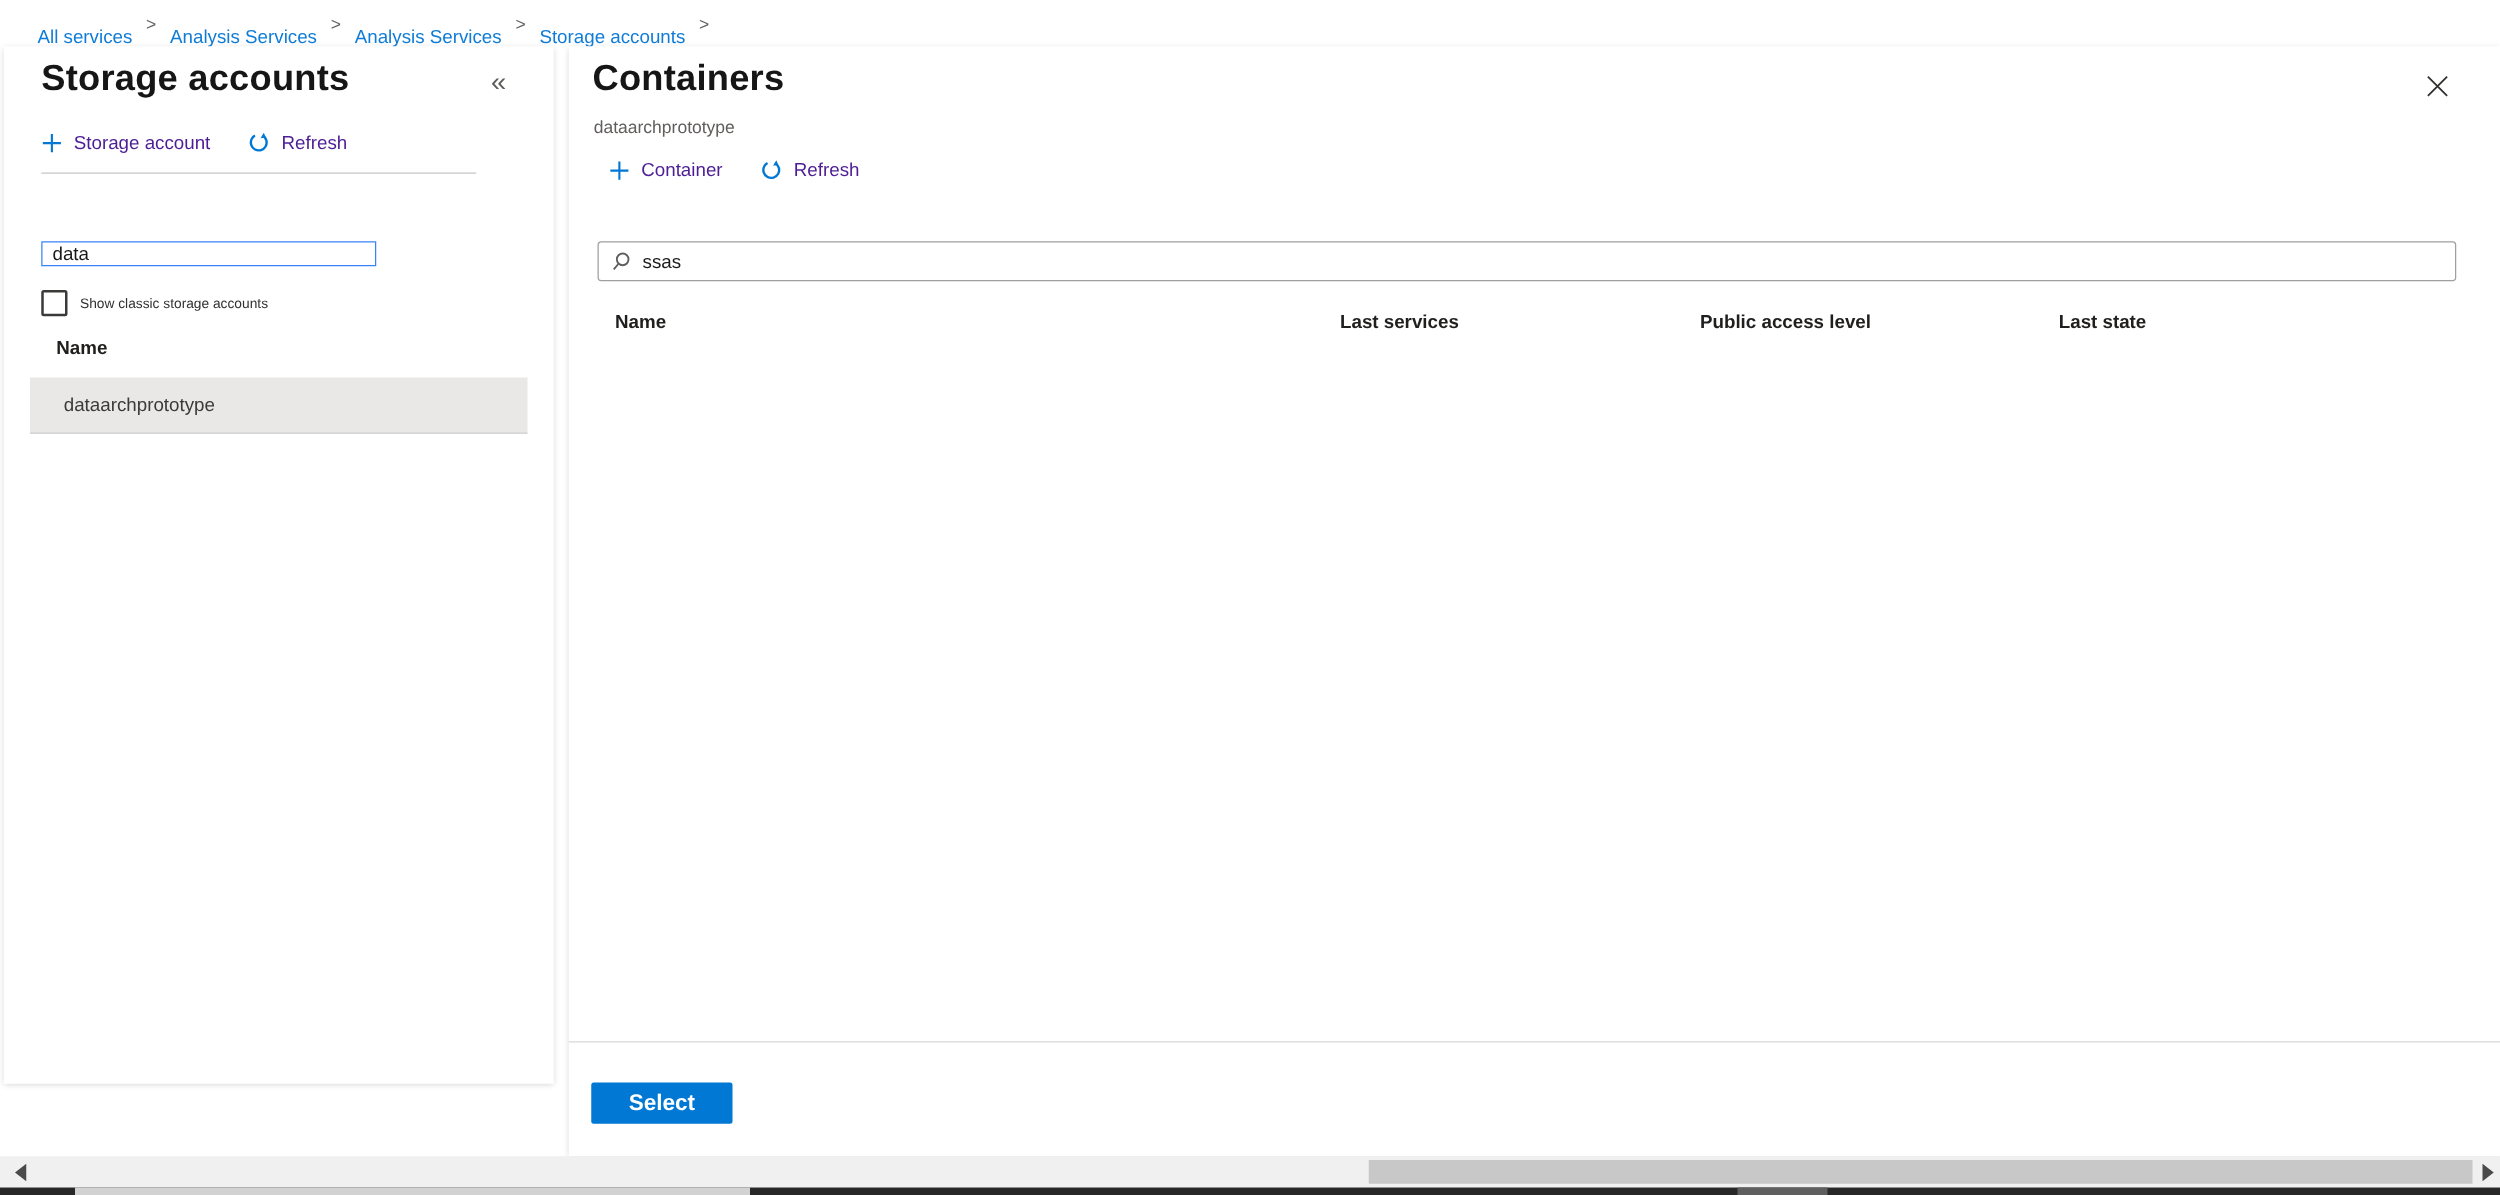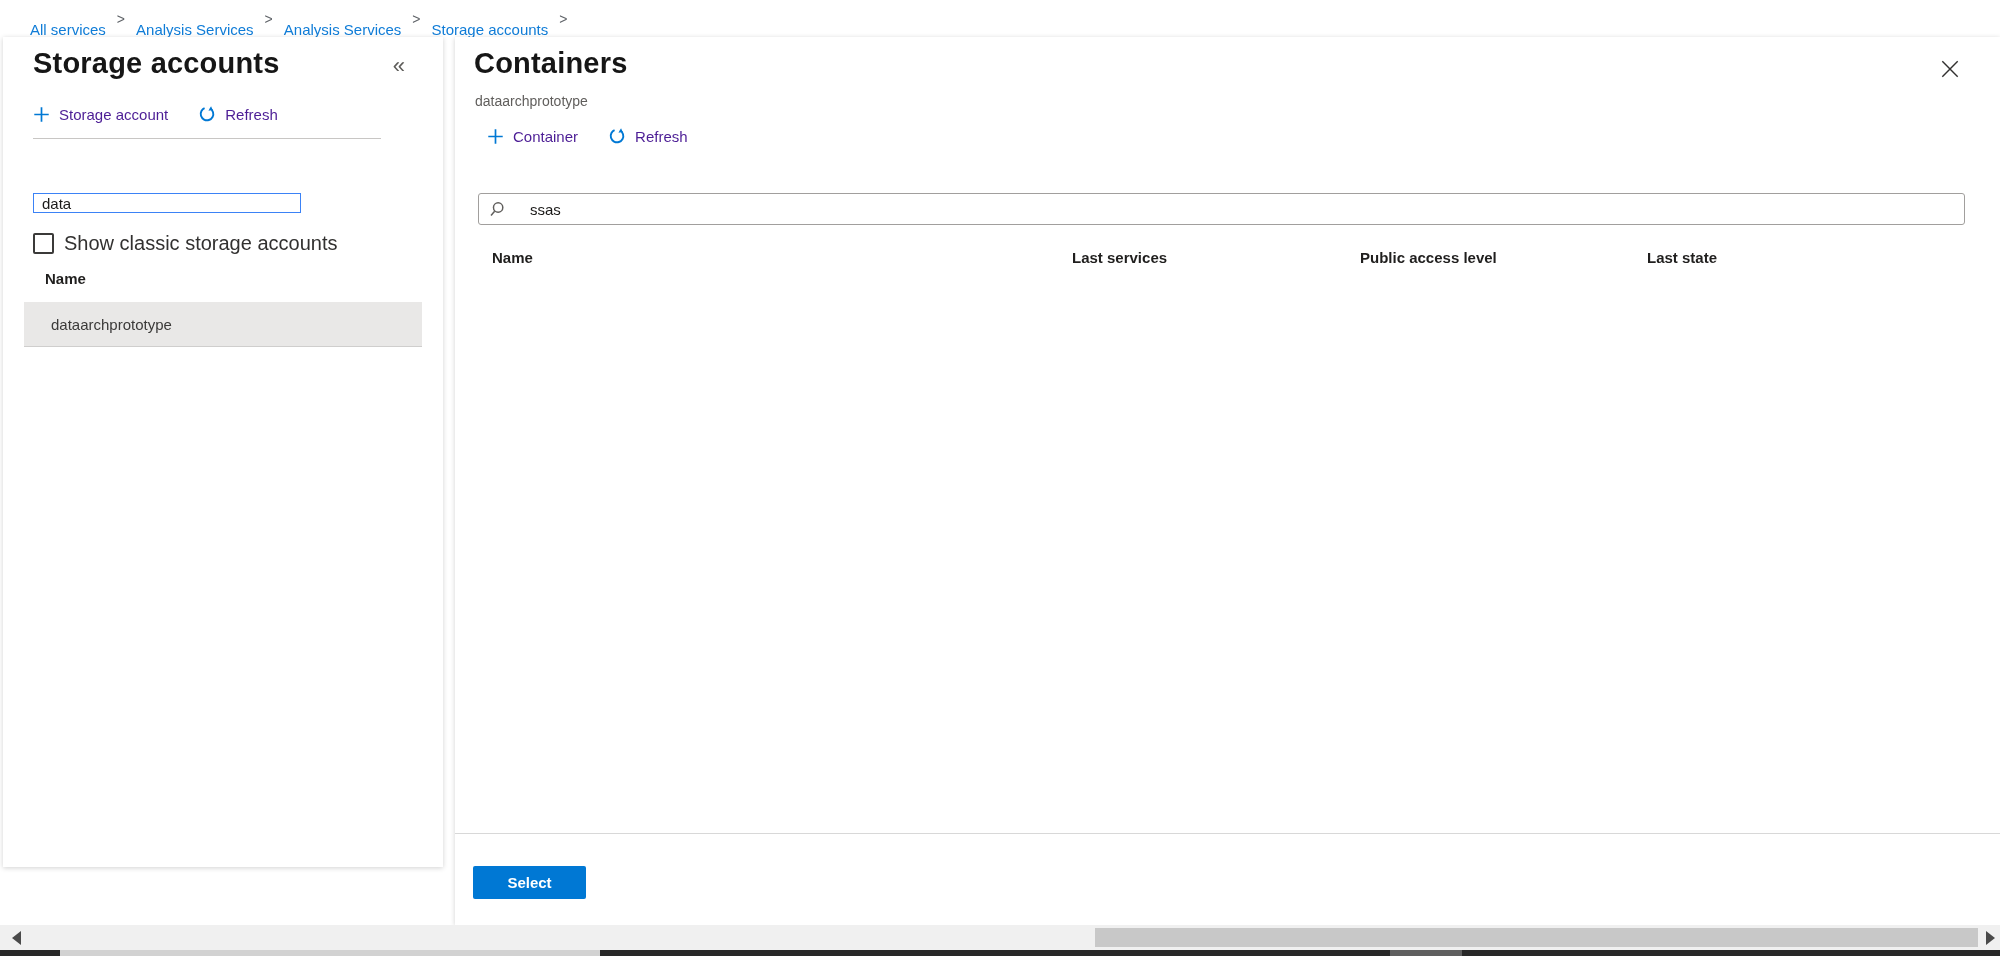--- a/index.html
+++ b/index.html
@@ -35,48 +35,48 @@
   .tb-item { display:flex; align-items:center; gap:9px; font-size:15px; color:#4c1d95; cursor:pointer; }
 
   .lp-divider { position:absolute; left:30px; top:101px; width:348px; height:0; border-top:1px solid #c8c6c4; }
 
   
   .lp-filter { position:absolute; left:30px; top:156px; width:268px; height:20px;
                border:1px solid #3b82f6; background:#fff; font-size:15px; color:#1b1a19;
                padding:0 8px; font-family:"Liberation Sans", sans-serif; outline:none; }
   .cb-row { position:absolute; left:30px; top:195px; display:flex; align-items:center; gap:10px; cursor:pointer; }
   .checkbox { width:21px; height:21px; border:2px solid #3b3a39; border-radius:2px; background:#fff; }
-  .cb-label { font-size:20px; color:#323130; }
+  .cb-label { font-size:11px; color:#323130; }
   .lp-colheader { position:absolute; left:42px; top:233px; font-size:15px; font-weight:bold; color:#201f1e; }
   .lp-row { position:absolute; left:21px; top:265px; width:398px; height:45px;
             background:#e9e8e7; border-bottom:1px solid #cfcecd; display:flex; align-items:center;
             padding-left:27px; font-size:15px; color:#3b3a39; cursor:pointer; }
 
   
   .rp-search { position:absolute; left:23px; top:156px; width:1487px; height:32px;
                border:1px solid #a19f9d; border-radius:3px; background:#fff;
-               display:flex; align-items:center; padding-left:10px; gap:24px; }
+               display:flex; align-items:center; padding-left:10px; gap:8px; }
   .rp-search input { border:none; outline:none; flex:1; font-size:15px; color:#1b1a19;
                      font-family:"Liberation Sans", sans-serif; background:transparent; }
 
   
   .rp-grid { display:grid; grid-template-columns:580px 288px 287px 1fr; align-items:center;
              padding-left:14px; }
   .rp-thead { position:absolute; left:23px; top:203px; width:1487px; height:34px;
               font-size:15px; font-weight:bold; color:#201f1e; }
   .rp-row { position:absolute; left:23px; top:238px; width:1487px; height:45px;
             background:#f1f0ef; font-size:15px; color:#3b3a39; cursor:pointer; }
   .rp-row .more { position:absolute; right:12px; top:50%; transform:translateY(-50%);
                   font-size:13px; letter-spacing:3px; color:#323130; background:none; border:none; cursor:pointer; }
 
   
   .rp-footer-divider { position:absolute; left:0; top:796px; width:100%; height:0; border-top:1px solid #d8d8d8; }
   .select-btn { position:absolute; left:18px; top:829px; width:113px; height:33px;
                 background:#0078d4; color:#ffffff; border:none; border-radius:2px;
-                font-size:15px; font-weight:bold; cursor:pointer;
+                font-size:18px; font-weight:bold; cursor:pointer;
                 font-family:"Liberation Sans", sans-serif; }
 
   
   .hscroll { position:absolute; left:0; top:925px; width:2000px; height:25px; background:#f0f0f0; }
   .hscroll .thumb { position:absolute; left:1095px; top:3px; width:883px; height:19px; background:#c8c8c8; }
   .arrow { position:absolute; top:6px; width:0; height:0; border-style:solid; cursor:pointer; }
   .arrow-left  { left:12px;  border-width:7px 9px 7px 0; border-color:transparent #4a4a4a transparent transparent; }
   .arrow-right { right:5px; border-width:7px 0 7px 9px; border-color:transparent transparent transparent #4a4a4a; }
 
   .bottom-strip { position:absolute; left:0; top:950px; width:2000px; height:6px; background:#282828; }

